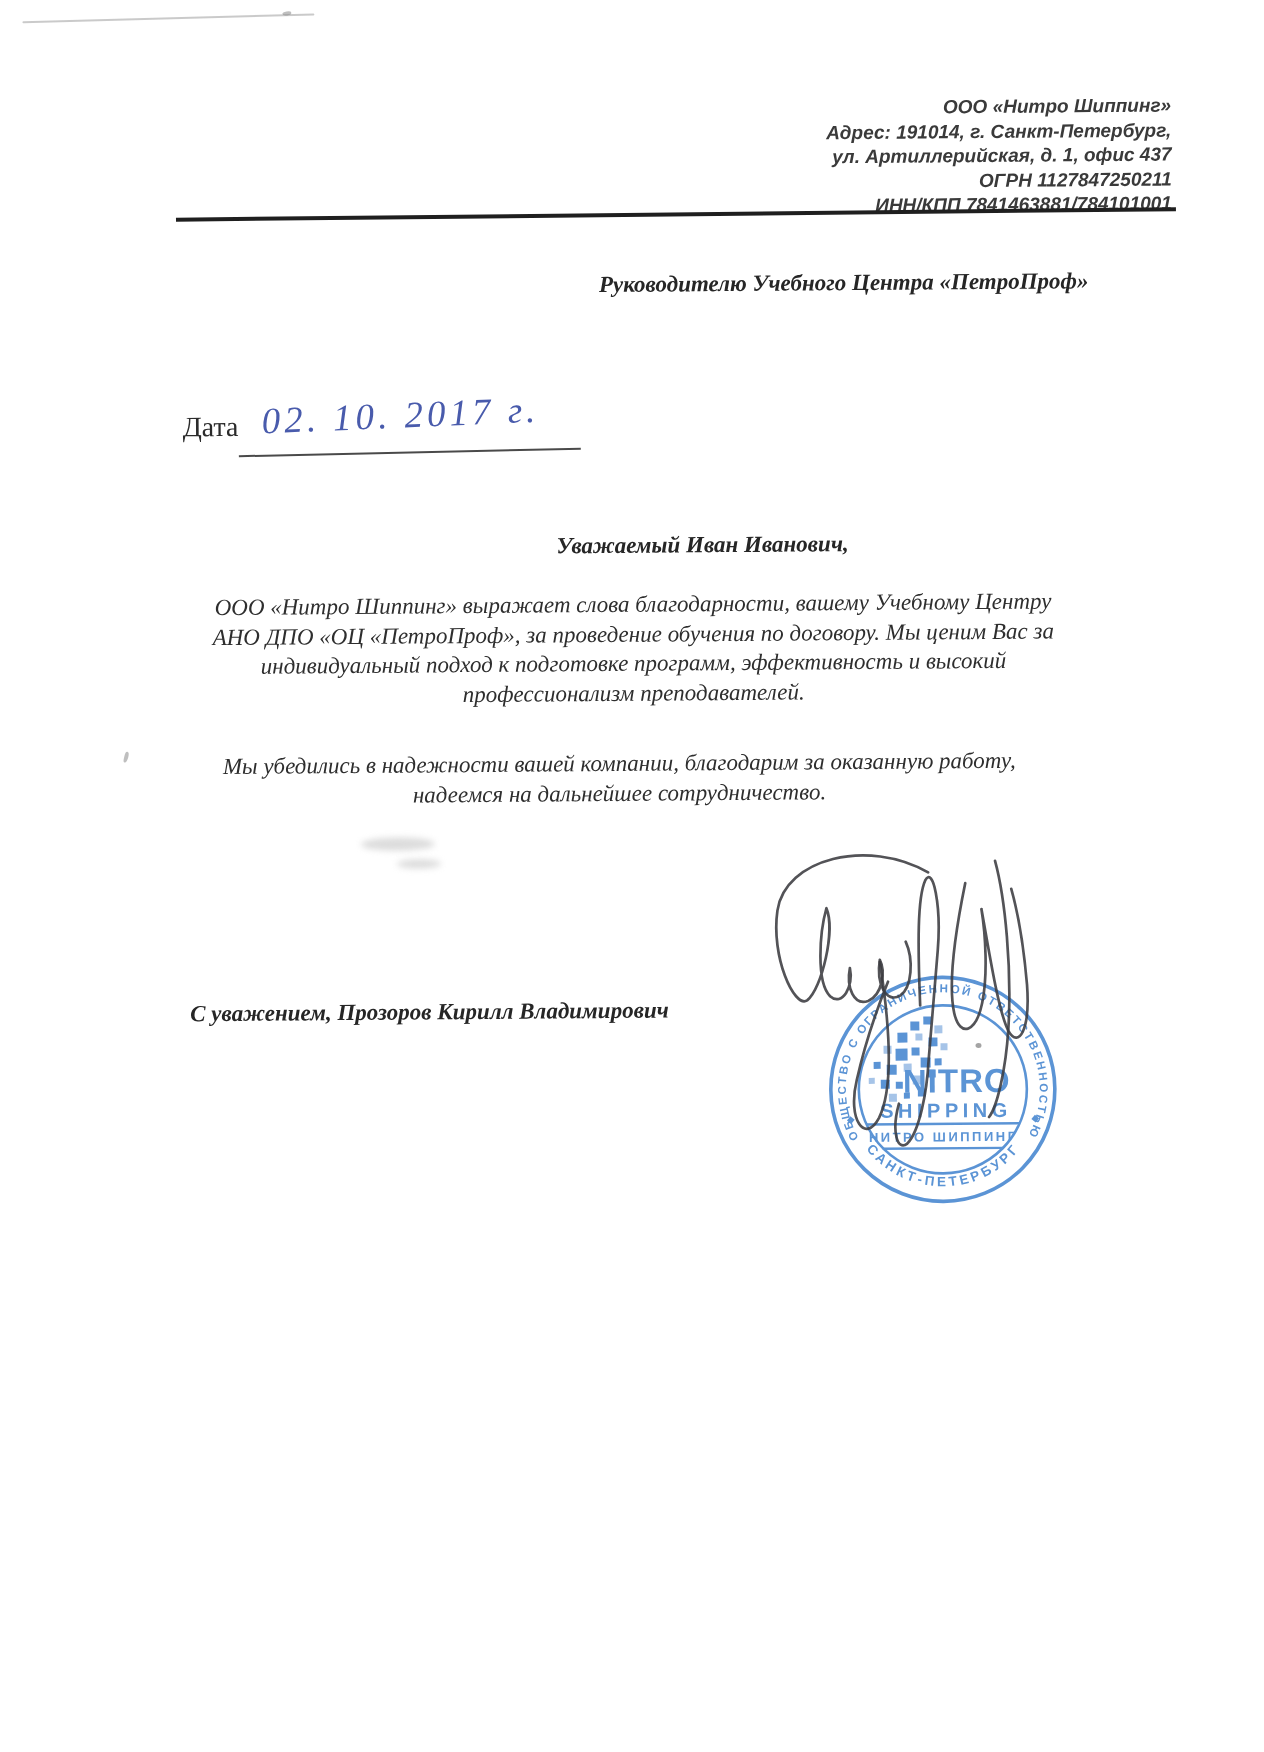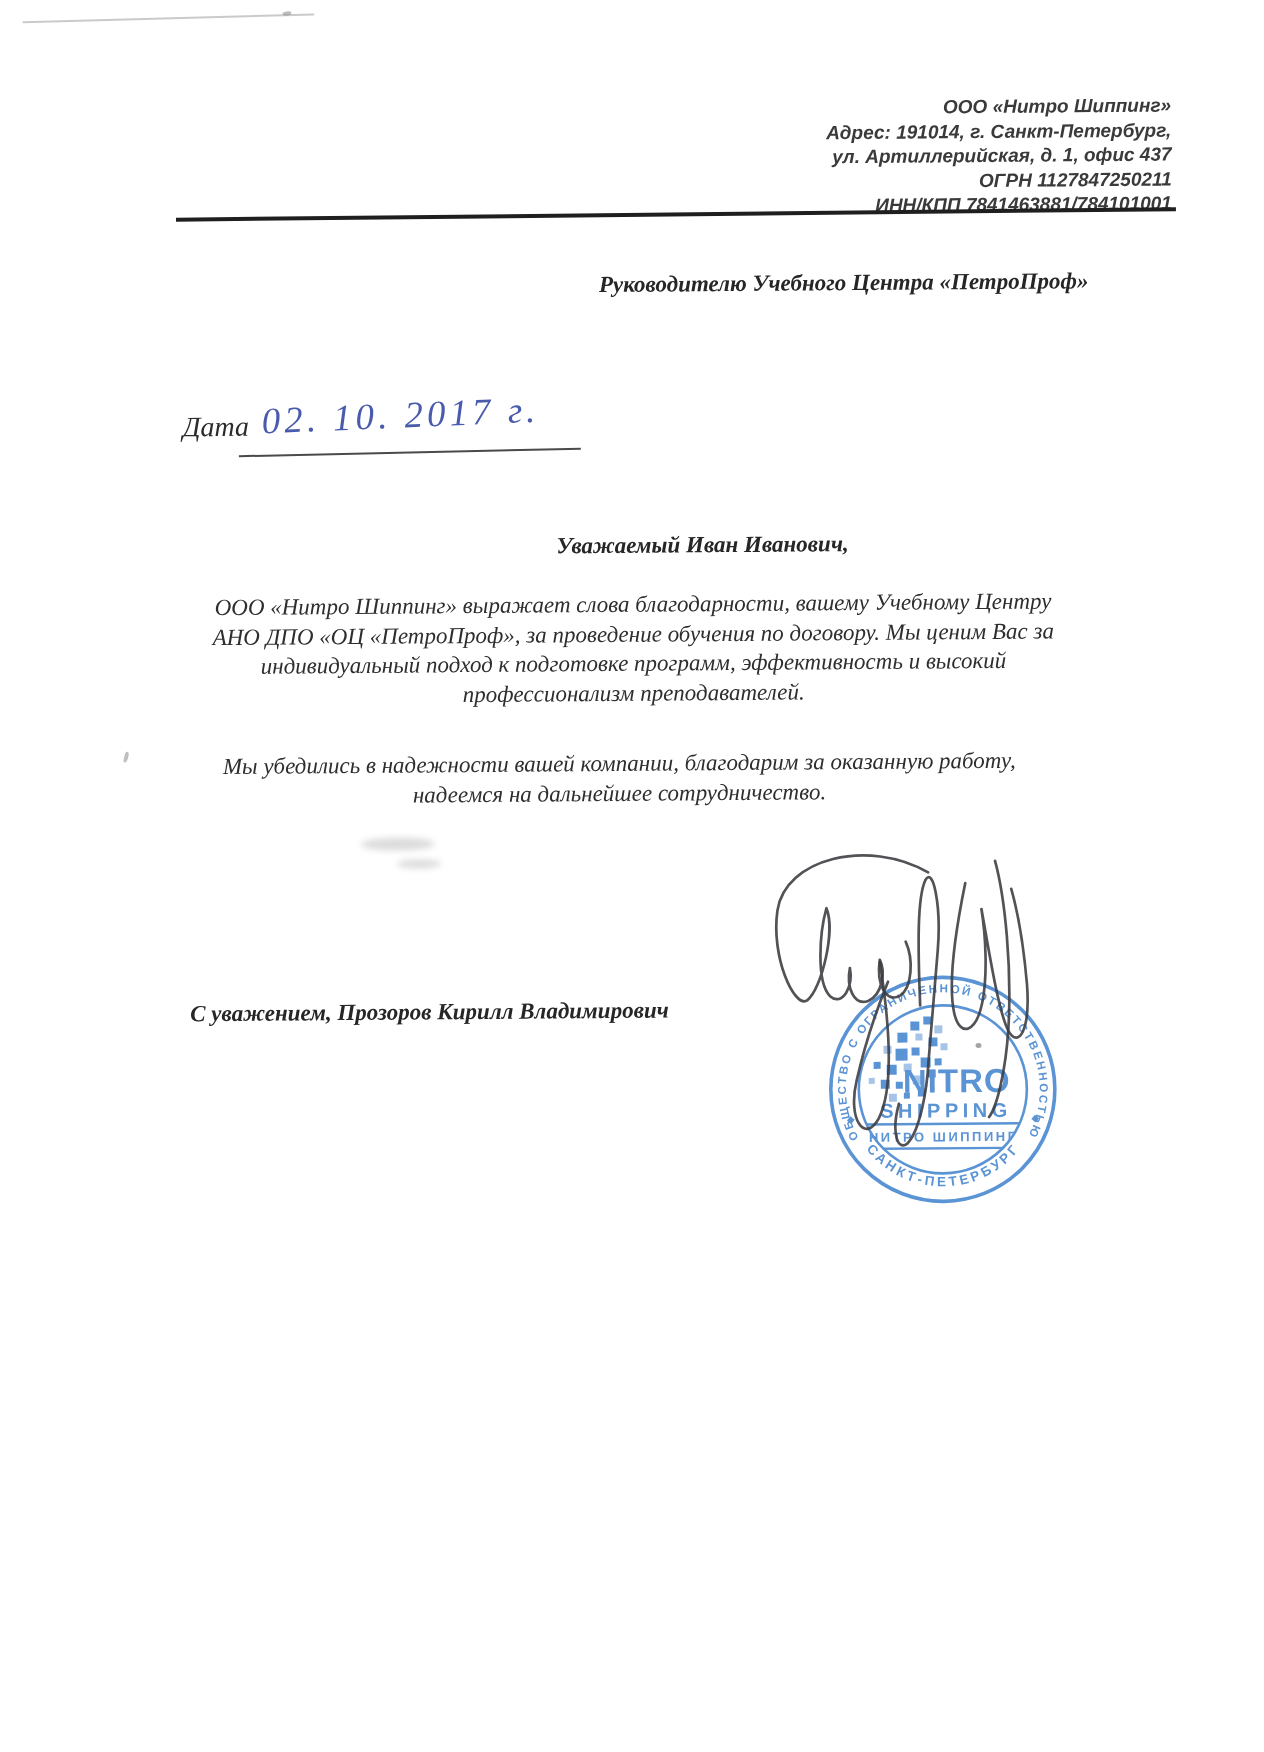--- a/index.html
+++ b/index.html
@@ -30,21 +30,21 @@
     white-space:nowrap;
   }
   .rule{position:absolute;left:176px;top:213px;width:1000px;height:4px;background:#1f1f1f;
     transform:rotate(-0.15deg);}
 
   .recipient{
     position:absolute;right:176px;top:272px;white-space:nowrap;
     font-weight:bold;font-style:italic;font-size:23px;color:#262626;
   }
 
-  .date-label{position:absolute;left:181px;top:408px;font-style:italic;font-size:28px;color:#2b2b2b;}
+  .date-label{position:absolute;left:181px;top:408px;font-size:28px;color:#2b2b2b;}
   .date-hand{
     position:absolute;left:260px;top:392px;white-space:nowrap;
     font-style:italic;font-size:37px;letter-spacing:4px;color:#4053a8;
     transform:rotate(-2deg);opacity:.95;
   }
   .date-underline{position:absolute;left:237px;top:450px;width:342px;height:2px;background:#4a4a4a;
     transform:rotate(-0.8deg);}
 
   .salutation{
     position:absolute;left:420px;top:533px;width:560px;text-align:center;white-space:nowrap;

